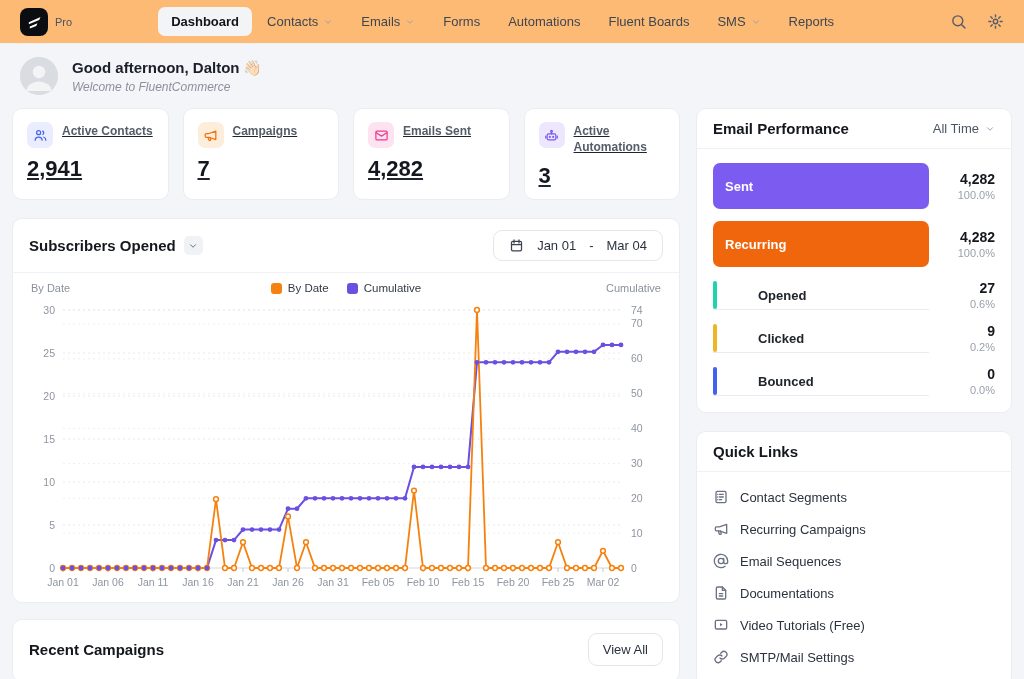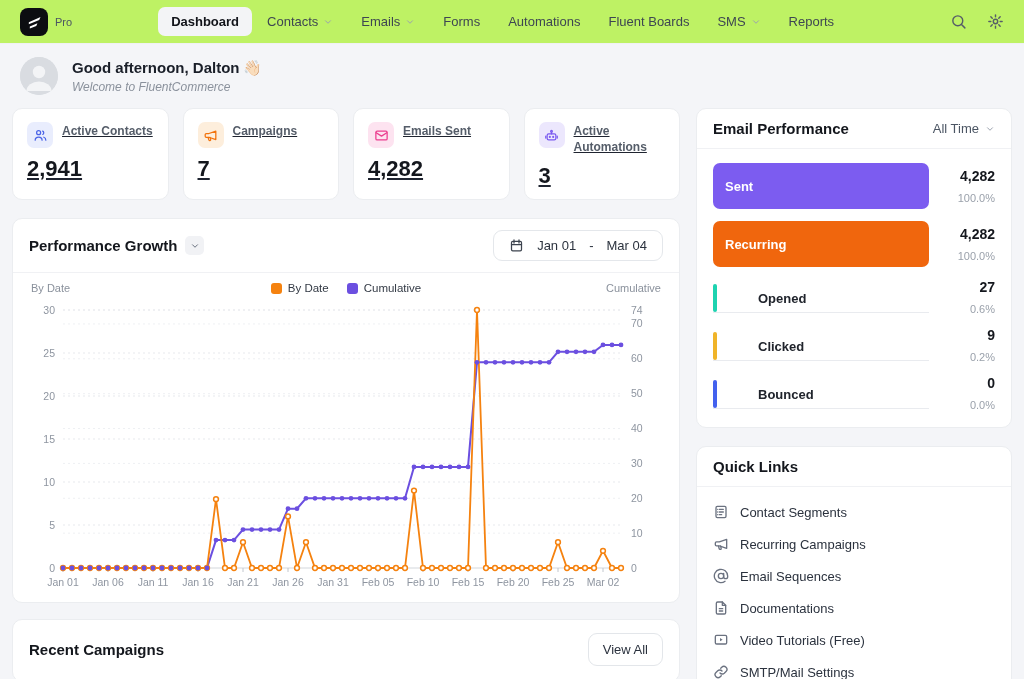--- a/index.html
+++ b/index.html
@@ -1,20 +1,20 @@
 <!DOCTYPE html>
 <html><head>
 <meta charset="utf-8">
 <style>
   * { margin:0; padding:0; box-sizing:border-box; }
   html,body { width:1024px; height:679px; overflow:hidden; }
   body { background:#f4f5f8; font-family:"Liberation Sans", sans-serif; color:#1f2430; }
 
   
-  .topnav { height:44px; background:#bef264; border-bottom:1px solid #f0f1f3;
+  .topnav { height:44px; background:#fdba74; border-bottom:1px solid #f0f1f3;
             display:flex; align-items:center; padding:0 20px; }
   .brand { display:flex; align-items:center; gap:7px; cursor:pointer; }
   .logo-box { width:28px; height:28px; background:#0c0d11; border-radius:8px;
               display:flex; align-items:center; justify-content:center; }
   .logo-box svg { width:19px; height:19px; }
   .pro-badge { font-size:11px; color:#4b5563; }
   .nav-menu { display:flex; align-items:center; gap:2px; margin-left:86px; }
   .nav-item { font-size:13px; color:#3e4652; padding:7px 13px; border-radius:7px;
               display:flex; align-items:center; gap:5px; cursor:pointer; white-space:nowrap; }
   .nav-item.active { background:#f3f4f6; color:#12141a; font-weight:bold; }
@@ -70,21 +70,21 @@
   .perf-body { padding:14px 16px 4px; }
   .perf-row { display:flex; align-items:center; margin-bottom:12px; }
   .perf-track { flex:1; margin-right:12px; }
   .bar-full { height:46px; border-radius:7px; color:#fff; font-size:13px; font-weight:bold;
               display:flex; align-items:center; padding-left:12px; }
   .row-small { height:31px; border-bottom:1px solid #e9ebef; display:flex; align-items:flex-end;gap:36px; }
   .sliver { width:4px; height:28px; border-radius:2px; flex:none; }
   .small-label { font-size:13px; font-weight:bold; color:#20242c; margin:0 0 6px 5px; }
   .perf-val { width:54px; text-align:right; }
   .perf-val .v { font-size:14px; font-weight:bold; color:#14171d; }
-  .perf-val .p { font-size:11px; color:#9aa1ab; margin-top:8px; }
+  .perf-val .p { font-size:11px; color:#9aa1ab; margin-top:2px; }
 
   
   .ql-list { padding:9px 16px 13px; }
   .ql-item { display:flex; align-items:center; gap:11px; padding:8px 0; font-size:13px;
              color:#2b323e; cursor:pointer; }
   .ql-item .ql-icon { color:#6b7280; display:flex; }
   .ql-item svg { width:16px; height:16px; display:block; }
 
   
   .rc-card { margin-top:16px; padding:13px 16px 15px; display:flex; align-items:center;
@@ -244,21 +244,21 @@
             </div>
             <div class="stat-label">Active Automations</div>
           </div>
           <div class="stat-value">3</div>
         </div>
       </div>
 
     <div class="card" style="margin-top:18px;">
       <div class="panel-header">
         <div class="title-wrap">
-          <span class="panel-title">Performance Growth</span>
+          <span class="panel-title">Subscribers Opened</span>
           <span class="mini-caret">
             <svg viewBox="0 0 24 24" fill="none" stroke="currentColor" stroke-width="2.4" stroke-linecap="round" stroke-linejoin="round">
                 <path d="M6 9l6 6 6-6"></path>
               </svg>
           </span>
         </div>
         <div class="date-range">
           <svg viewBox="0 0 24 24" fill="none" stroke="currentColor" stroke-width="2" stroke-linecap="round">
               <rect x="4" y="5.5" width="16" height="15" rx="2"></rect>
               <path d="M8 3v5M16 3v5M4 10.5h16"></path>

